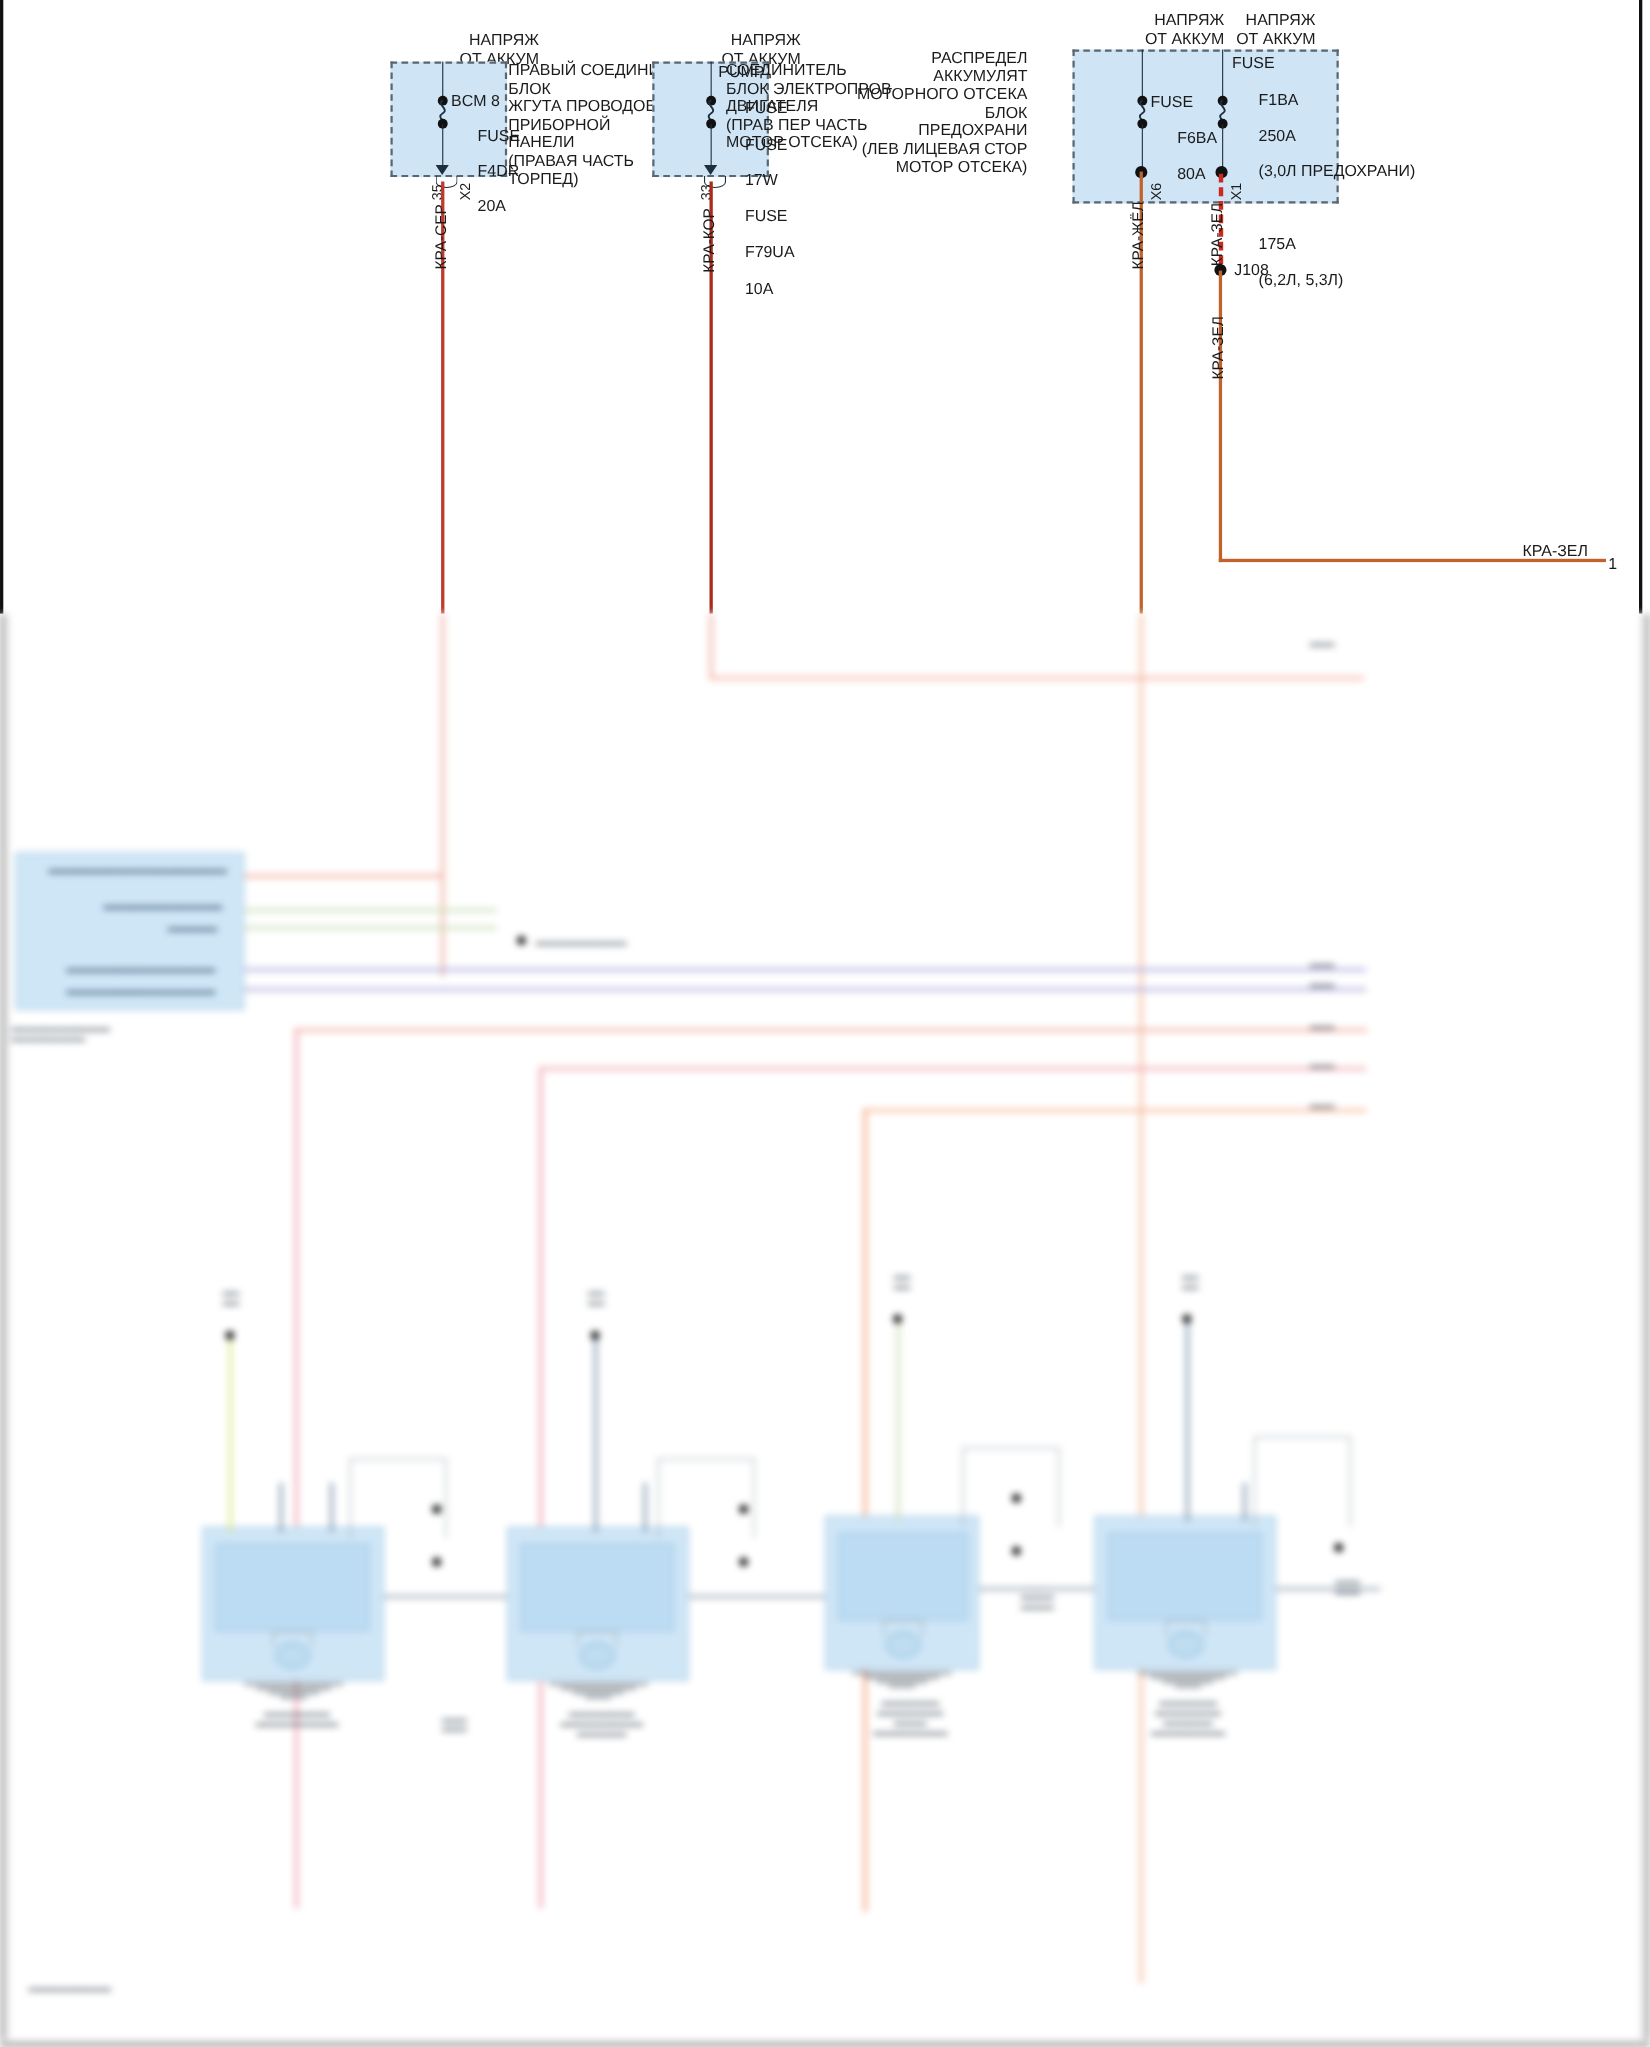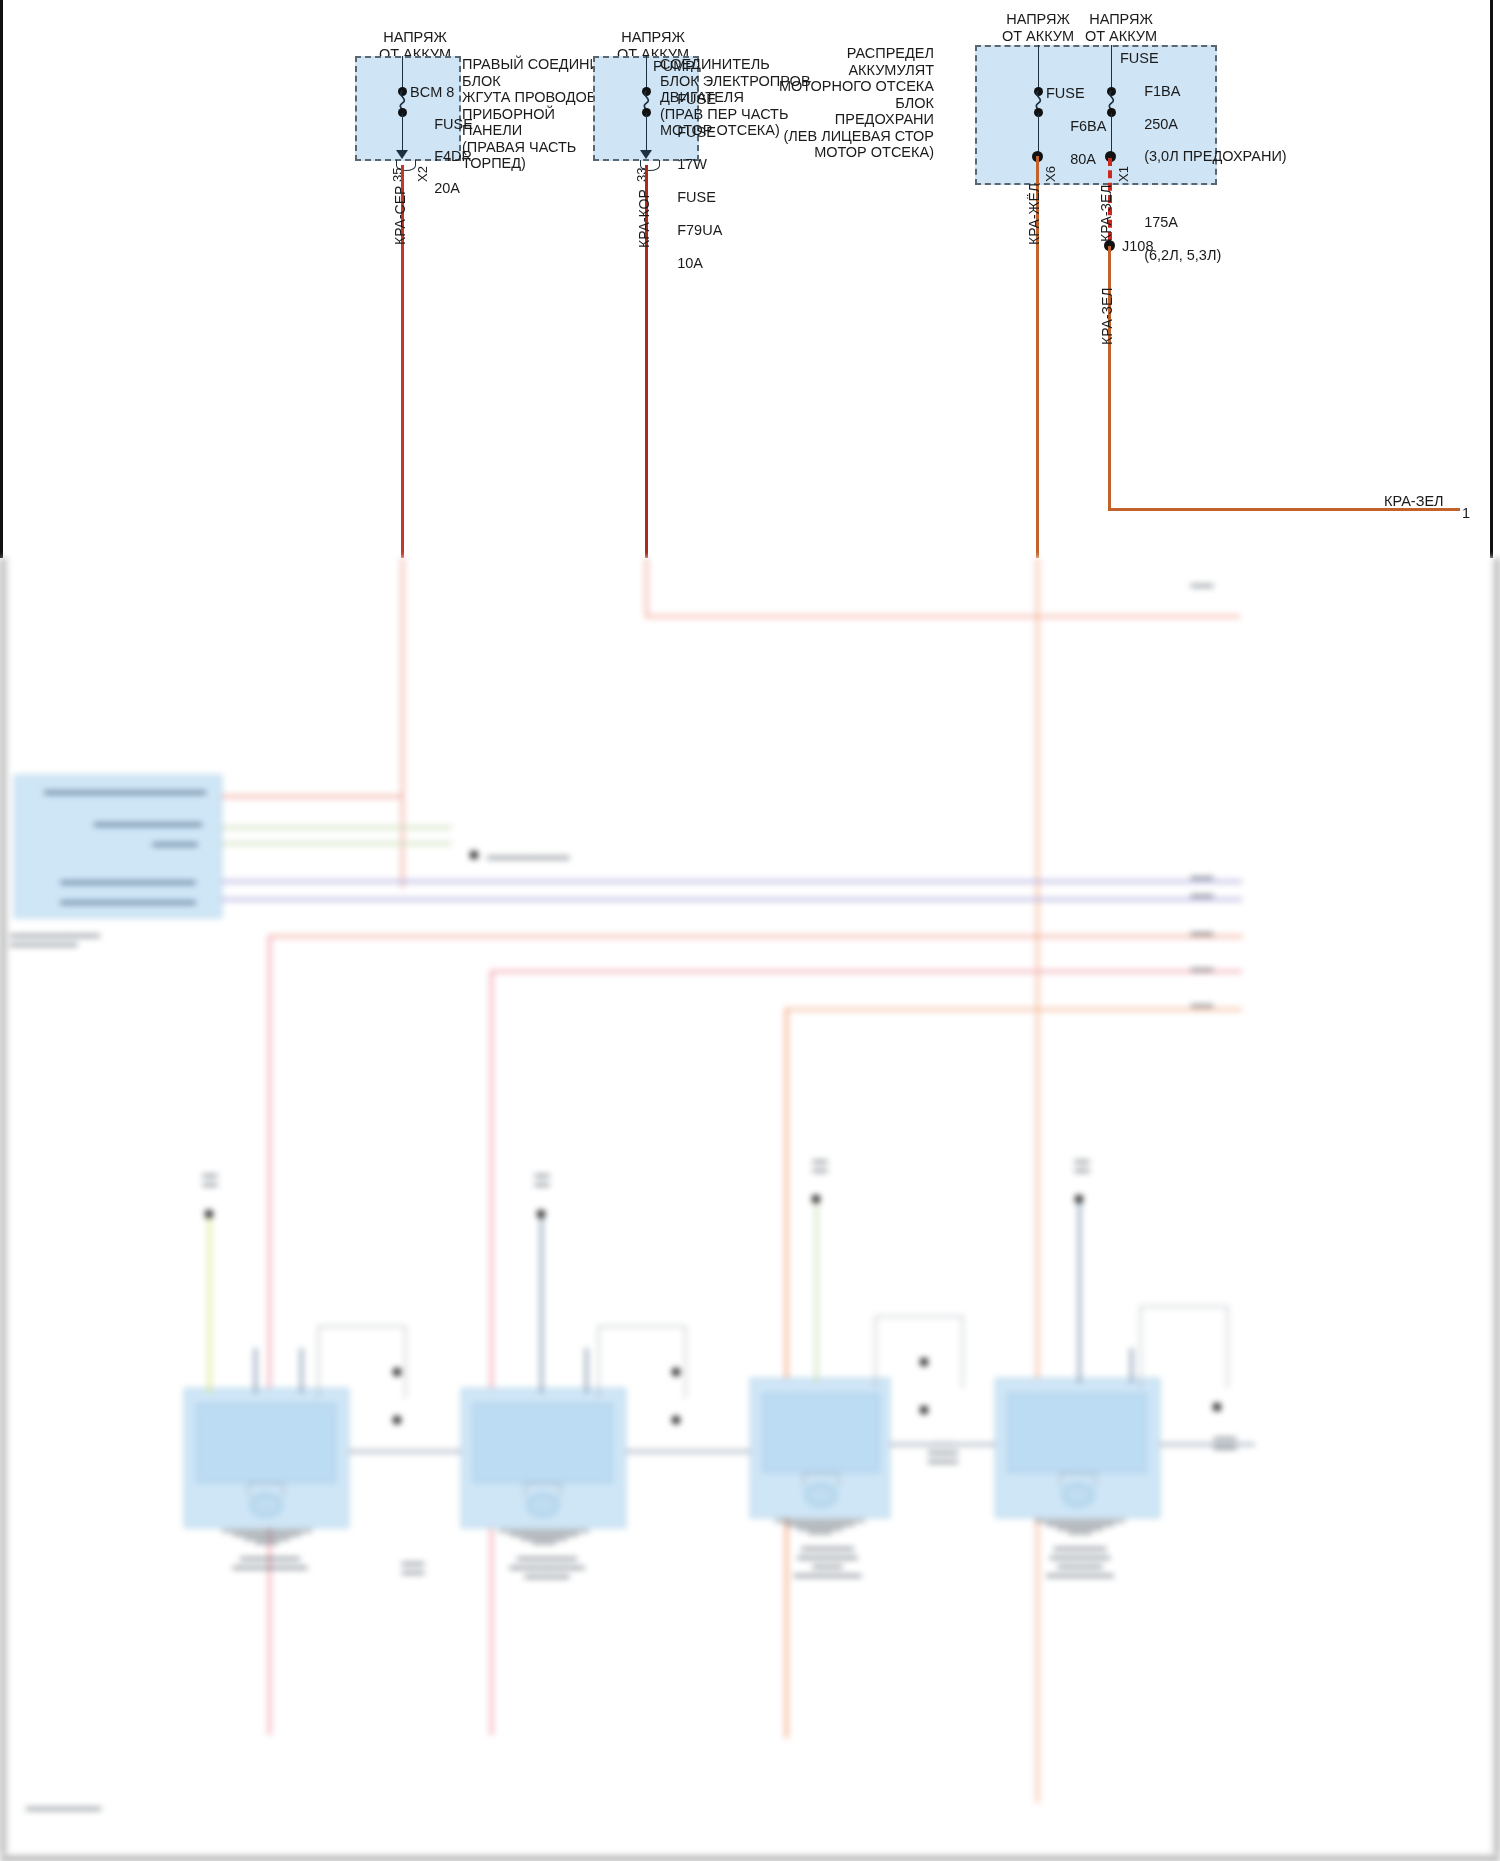--- a/index.html
+++ b/index.html
@@ -43,21 +43,21 @@
   }
 
   
   .lbl{
     position:absolute;
     color:#1b1b1b;
     font-size:14.5px;
     line-height:16.5px;
     white-space:pre;
   }
-  .lbl.c{text-align:center;}
+  .lbl.c{text-align:right;}
   .lbl.r{text-align:right;}
 
   
   .vlbl{
     position:absolute;
     color:#1b1b1b;
     font-size:14px;
     white-space:nowrap;
     transform-origin:0 0;
     transform:rotate(-90deg);

